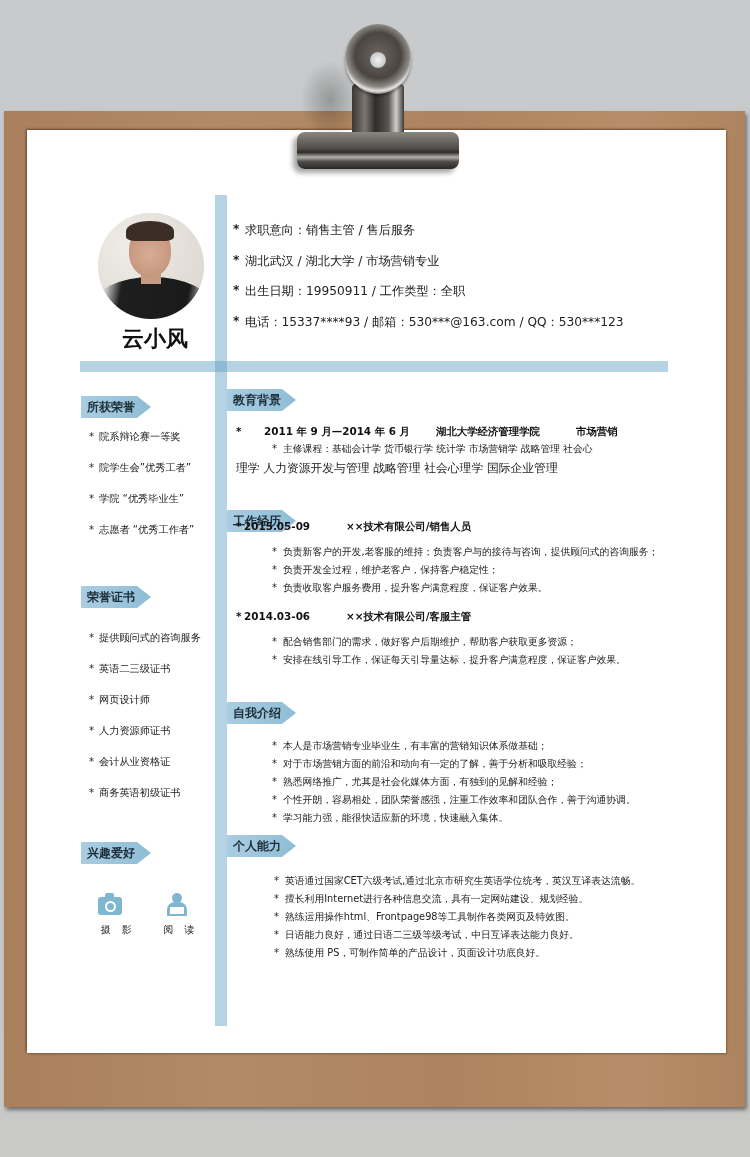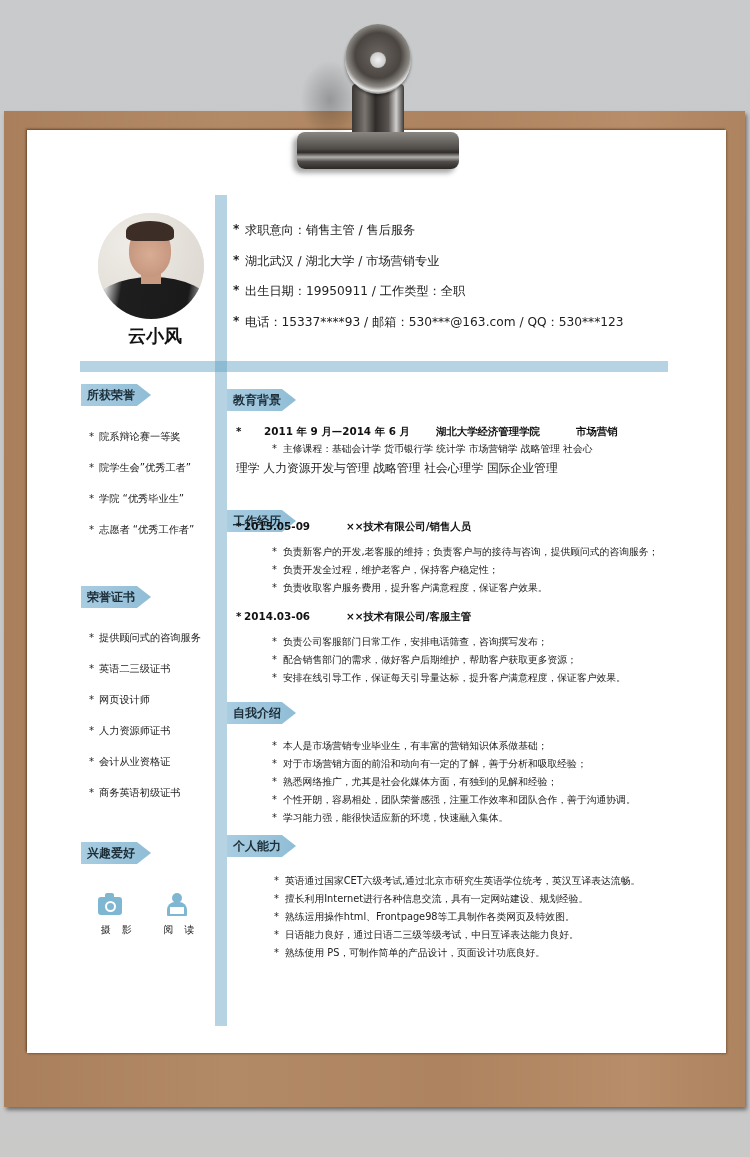--- a/index.html
+++ b/index.html
@@ -56,21 +56,21 @@
   }
   .av-bg { position: absolute; inset: 0; background: radial-gradient(circle at 30% 30%, #efece7, #d9d4cc); }
   .av-body { position: absolute; left: -6px; top: 64px; width: 120px; height: 60px; border-radius: 50% 50% 0 0;
     background: linear-gradient(100deg, #9a9a9a 0%, #cfcfcf 12%, #1e1e1e 24%, #1a1a1a 76%, #bdbdbd 88%, #8e8e8e 100%); }
   .av-neck { position: absolute; left: 43px; top: 55px; width: 20px; height: 16px; background: #c89a80; }
   .av-face { position: absolute; left: 31px; top: 14px; width: 42px; height: 50px; border-radius: 45% 45% 48% 48%;
     background: radial-gradient(circle at 50% 55%, #d8ad94 0%, #c4957c 70%, #a7775f 100%); }
   .av-hair { position: absolute; left: 28px; top: 8px; width: 48px; height: 20px; border-radius: 50% 50% 20% 20%;
     background: #3c2d26; }
   .name { position: absolute; left: 110px; top: 324px; width: 90px; text-align: center;
-    font-size: 18px; font-weight: bold; color: #111; }
+    font-size: 22px; font-weight: bold; color: #111; }
 
   .info { position: absolute; left: 233px; top: 222px; }
   .info-line { height: 30.5px; font-size: 12.2px; color: #222; white-space: nowrap; display: flex; }
   .star { display: inline-block; width: 12px; font-weight: bold; }
 
   
   .sec {
     position: absolute; height: 22px; padding-left: 6px; line-height: 22px;
     font-size: 12px; font-weight: bold; color: #1d2e38;
     background: linear-gradient(90deg, #a9cde1 0%, #8fbdd6 100%);
@@ -135,21 +135,21 @@
   <div class="info-line">
       <span class="star">*</span>
       <span>出生日期：19950911 / 工作类型：全职</span>
     </div>
   <div class="info-line">
       <span class="star">*</span>
       <span>电话：15337****93 / 邮箱：530***@163.com / QQ：530***123</span>
     </div>
 </div>
 
-<div class="sec" style="left:81px; top:384px; width:70px;">所获荣誉</div>
+<div class="sec" style="left:81px; top:396px; width:70px;">所获荣誉</div>
 <div class="left-list" style="top:430px;">
   <div class="left-item"><span class="star">*</span><span>院系辩论赛一等奖</span></div>
   <div class="left-item"><span class="star">*</span><span>院学生会”优秀工者”</span></div>
   <div class="left-item"><span class="star">*</span><span>学院 “优秀毕业生”</span></div>
   <div class="left-item"><span class="star">*</span><span>志愿者 “优秀工作者”</span></div>
 </div>
 
 <div class="sec" style="left:81px; top:586px; width:70px;">荣誉证书</div>
 <div class="left-list" style="top:631px;">
   <div class="left-item"><span class="star">*</span><span>提供顾问式的咨询服务</span></div>
@@ -192,21 +192,20 @@
 <div class="sec" style="left:227px; top:510px; width:69px;">工作经历</div>
 <div class="right" style="top:517px;">
   <div class="r-head"><span class="star">*</span><span style="display:inline-block;width:102px;">2015.05-09</span><span>××技术有限公司/销售人员</span></div>
   <div style="height:8px;"></div>
   <div class="r-line"><span class="star">*</span><span>负责新客户的开发,老客服的维持；负责客户与的接待与咨询，提供顾问式的咨询服务；</span></div>
   <div class="r-line"><span class="star">*</span><span>负责开发全过程，维护老客户，保持客户稳定性；</span></div>
   <div class="r-line"><span class="star">*</span><span>负责收取客户服务费用，提升客户满意程度，保证客户效果。</span></div>
   <div style="height:10px;"></div>
   <div class="r-head"><span class="star">*</span><span style="display:inline-block;width:102px;">2014.03-06</span><span>××技术有限公司/客服主管</span></div>
   <div style="height:8px;"></div>
-  <div class="r-line"><span class="star">*</span><span>负责公司客服部门日常工作，安排电话筛查，咨询撰写发布；</span></div>
   <div class="r-line"><span class="star">*</span><span>配合销售部门的需求，做好客户后期维护，帮助客户获取更多资源；</span></div>
   <div class="r-line"><span class="star">*</span><span>安排在线引导工作，保证每天引导量达标，提升客户满意程度，保证客户效果。</span></div>
 </div>
 
 <div class="sec" style="left:227px; top:702px; width:69px;">自我介绍</div>
 <div class="right" style="top:737px;">
   <div class="r-line"><span class="star">*</span><span>本人是市场营销专业毕业生，有丰富的营销知识体系做基础；</span></div>
   <div class="r-line"><span class="star">*</span><span>对于市场营销方面的前沿和动向有一定的了解，善于分析和吸取经验；</span></div>
   <div class="r-line"><span class="star">*</span><span>熟悉网络推广，尤其是社会化媒体方面，有独到的见解和经验；</span></div>
   <div class="r-line"><span class="star">*</span><span>个性开朗，容易相处，团队荣誉感强，注重工作效率和团队合作，善于沟通协调。</span></div>

